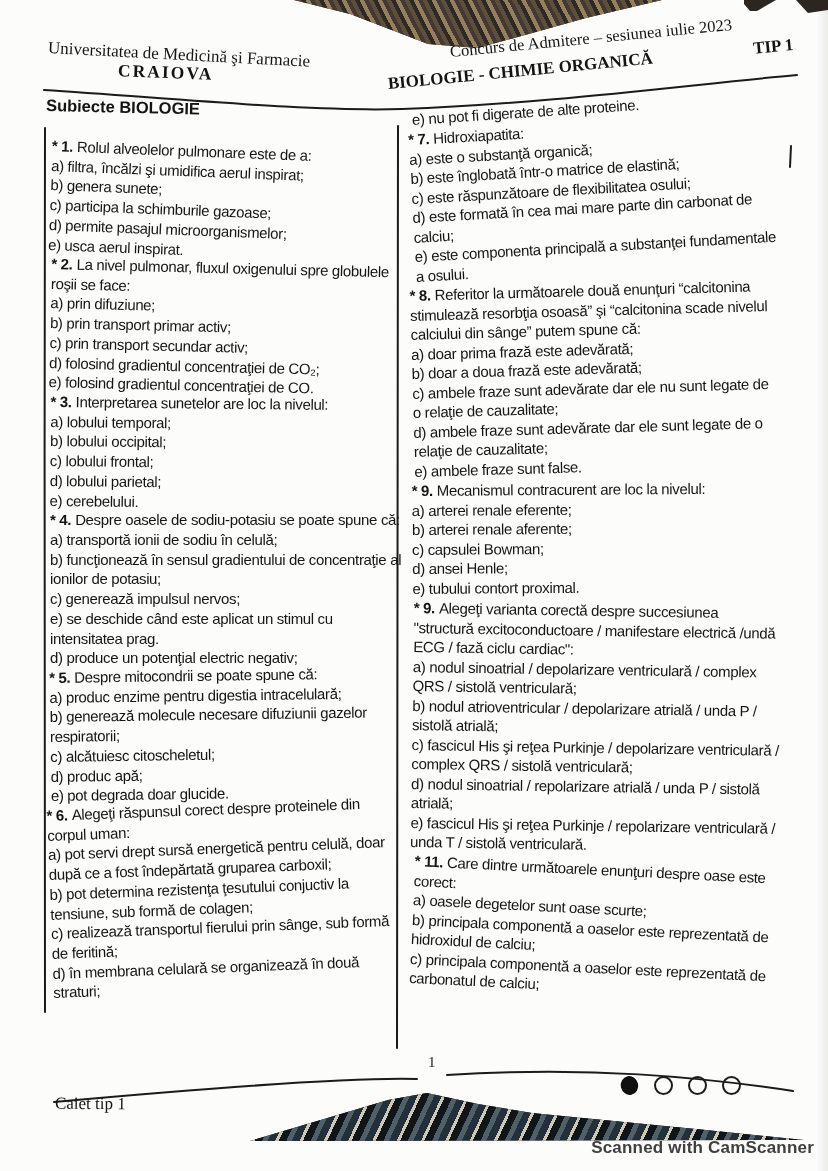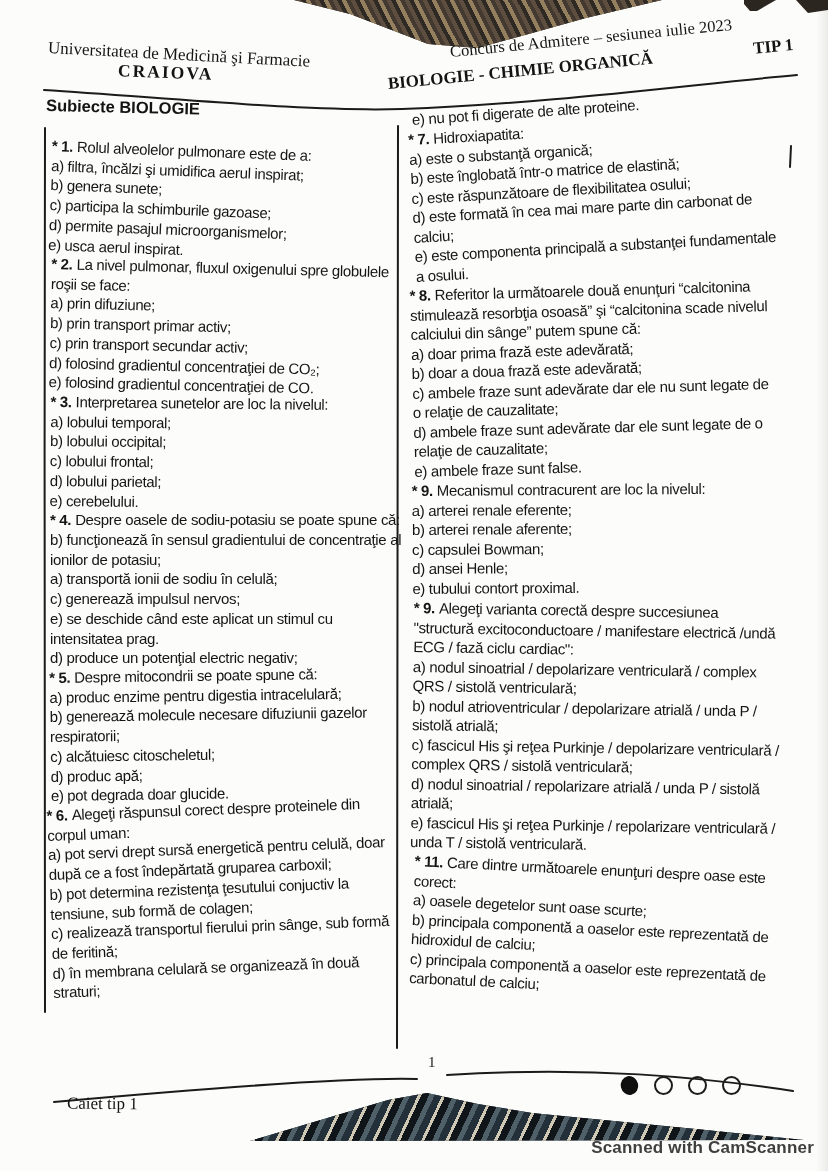--- a/index.html
+++ b/index.html
@@ -54,21 +54,21 @@
   #col-left{left:50px;top:136px;width:352px;}
   #col-right{left:412px;top:110px;width:368px;line-height:19.5px;}
   .q{transform:rotate(var(--r,0deg));transform-origin:0 50%;}
   .stem b{font-weight:700;margin-right:4px;}
   .opt{font-weight:400;}
 
   
   .page-num{position:absolute;left:428px;top:1054px;font-size:15px;color:#1a1a1a;
     font-family:"Liberation Serif",serif;}
   .booklet{position:absolute;left:55px;top:1094px;font-size:17px;color:#141414;
-    font-family:"Liberation Serif",serif;transform:rotate(0.5deg);margin-left:12px;}
+    font-family:"Liberation Serif",serif;transform:rotate(0.5deg);}
   .markers{position:absolute;left:620px;top:1076px;display:flex;gap:15px;}
   .circle{width:19px;height:19px;border:2px solid #1c1c1c;border-radius:50%;box-sizing:border-box;display:inline-block;background:transparent;}
   .circle.filled{background:#101010;border-color:#101010;transform:rotate(-12deg) scaleX(0.92);}
 
   .scan-text{position:absolute;right:14px;top:1138px;font-size:17px;color:#3f3f3f;letter-spacing:0.2px;font-weight:bold;}
 </style>
 </head>
 <body>
 
 <div class="paper"></div>
@@ -116,22 +116,22 @@
   <div class="q" style="--r:0.6deg">
     <div class="stem"><b>* 3.</b><span>Interpretarea sunetelor are loc la nivelul:</span></div>
     <div class="opt">a) lobului temporal;</div>
     <div class="opt">b) lobului occipital;</div>
     <div class="opt">c) lobului frontal;</div>
     <div class="opt">d) lobului parietal;</div>
     <div class="opt">e) cerebelului.</div>
   </div>
   <div class="q" style="--r:0deg">
     <div class="stem"><b>* 4.</b><span>Despre oasele de sodiu-potasiu se poate spune că:</span></div>
+    <div class="opt">a) transportă ionii de sodiu în celulă;</div>
     <div class="opt">b) funcţionează în sensul gradientului de concentraţie al ionilor de potasiu;</div>
-    <div class="opt">a) transportă ionii de sodiu în celulă;</div>
     <div class="opt">c) generează impulsul nervos;</div>
     <div class="opt">e) se deschide când este aplicat un stimul cu intensitatea prag.</div>
     <div class="opt">d) produce un potenţial electric negativ;</div>
   </div>
   <div class="q" style="--r:-0.8deg">
     <div class="stem"><b>* 5.</b><span>Despre mitocondrii se poate spune că:</span></div>
     <div class="opt">a) produc enzime pentru digestia intracelulară;</div>
     <div class="opt">b) generează molecule necesare difuziunii gazelor respiratorii;</div>
     <div class="opt">c) alcătuiesc citoscheletul;</div>
     <div class="opt">d) produc apă;</div>

